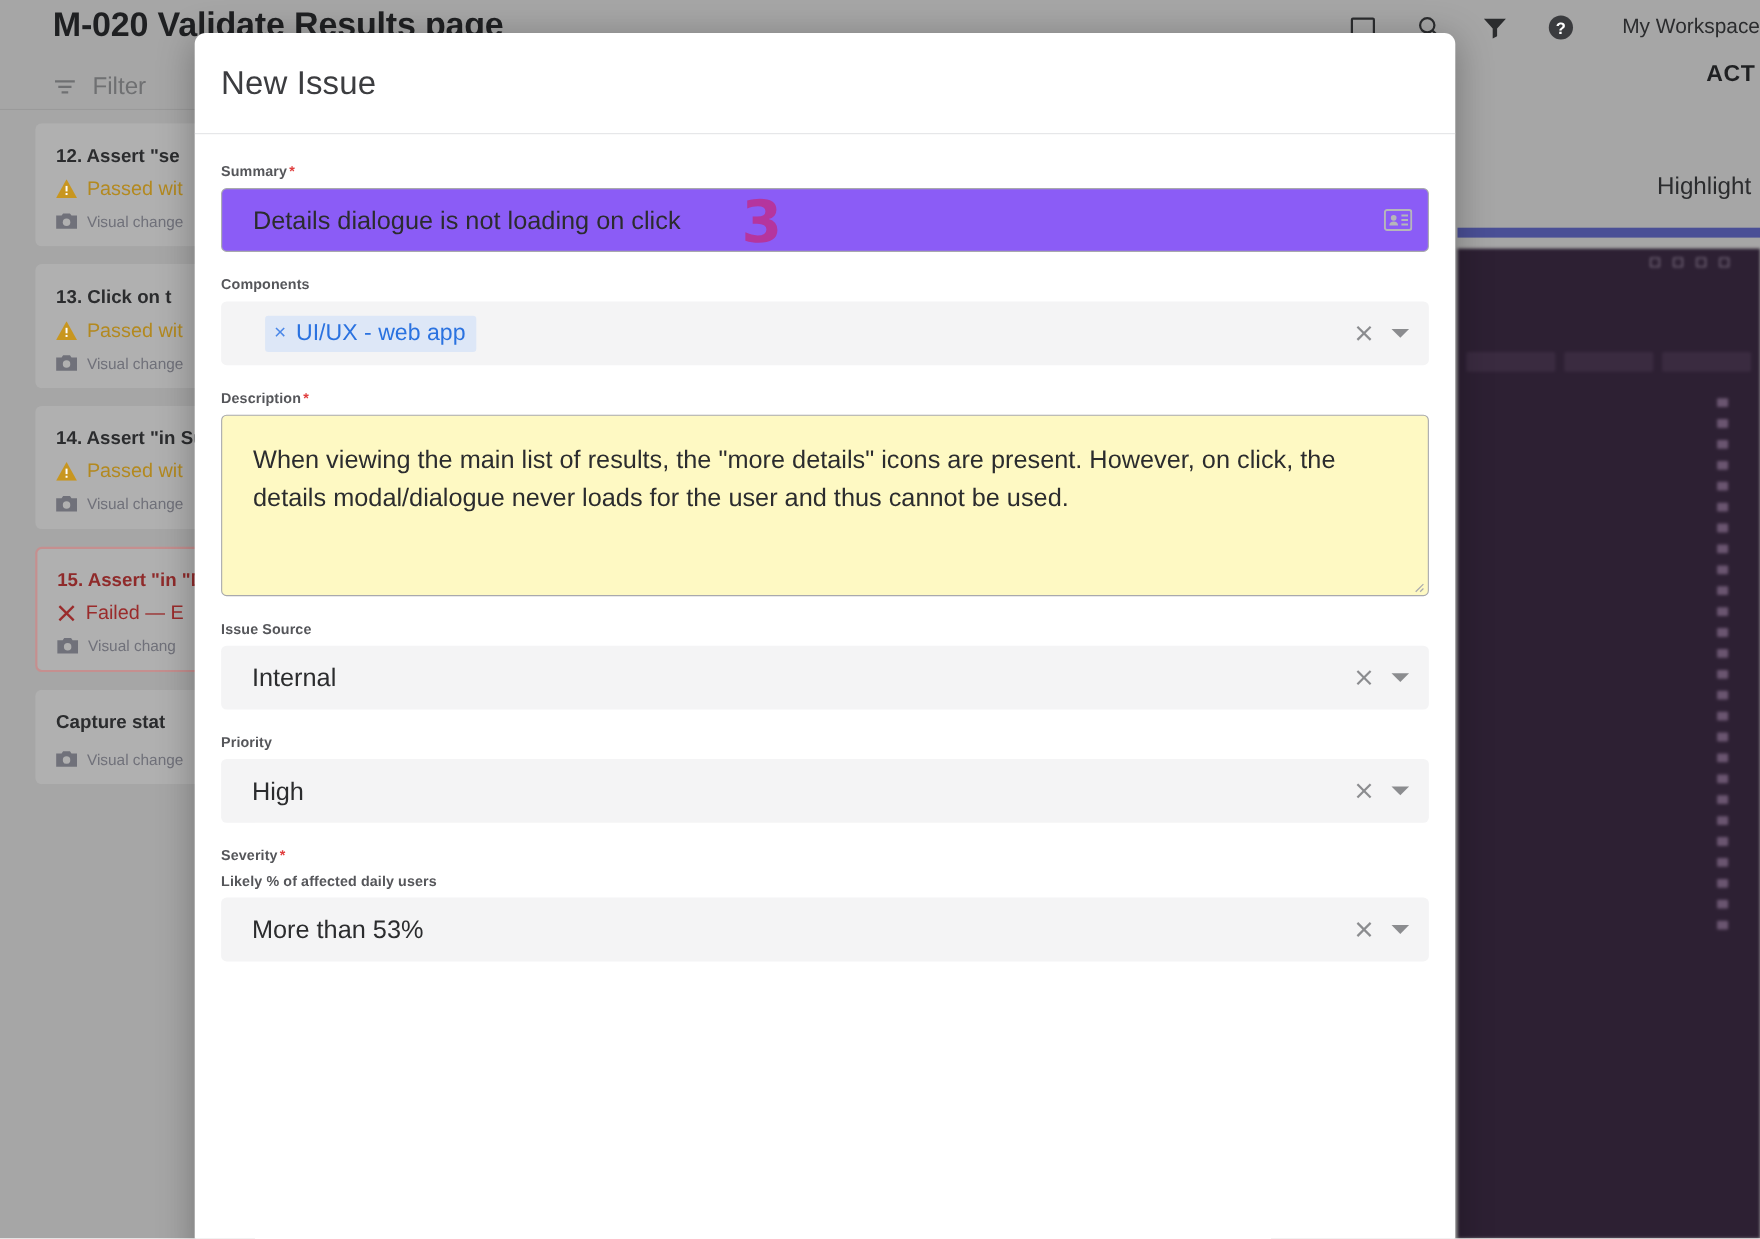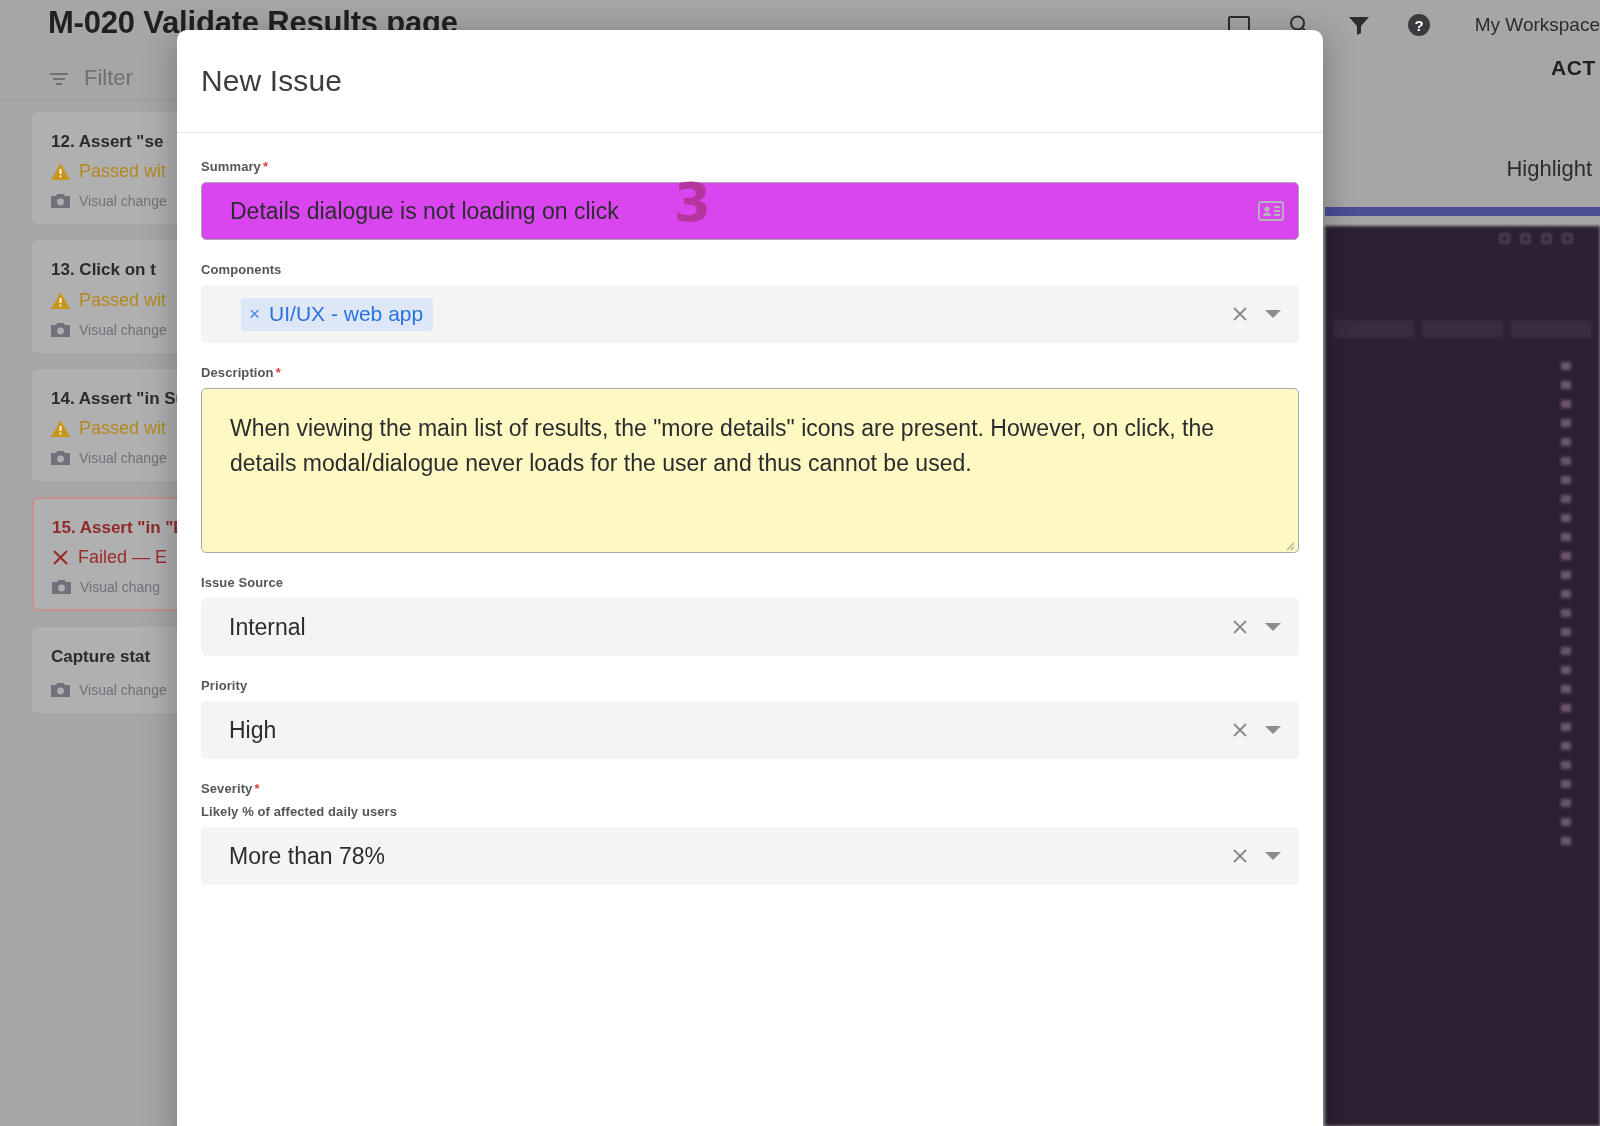--- a/index.html
+++ b/index.html
@@ -192,21 +192,21 @@
     top: 30px;
     width: 1146px;
     height: 1120px;
     background: #ffffff;
     border-radius: 10px;
     box-shadow: 0 6px 34px rgba(0,0,0,0.30);
     overflow: hidden;
   }
 
   .modal-header {
-    height: 103px;
+    height: 92px;
     display: flex;
     align-items: center;
     padding-left: 24px;
     border-bottom: 1px solid #e4e5e7;
   }
   .modal-header h1 {
     font-size: 30px;
     font-weight: normal;
     color: #3c3d40;
     letter-spacing: 0.1px;
@@ -227,21 +227,21 @@
     letter-spacing: 0.1px;
   }
   .req { color: #e03e3e; font-weight: bold; margin-left: 2px; }
 
   
   .text-input {
     position: relative;
     height: 58px;
     border: 1px solid #a8a9ad;
     border-radius: 5px;
-    background: #d946ef;
+    background: #8b5cf6;
     display: flex;
     align-items: center;
     padding: 0 46px 0 28px;
     margin-bottom: 22px;
   }
   .text-input .val {
     font-size: 23px;
     color: #2b2c2e;
     white-space: nowrap;
   }
@@ -788,21 +788,21 @@
       <span class="flabel2">
         <span>Severity</span><span class="req">*</span>
       </span>
     </div>
 
     <div class="field">
       <span class="flabel2">
         <span>Likely % of affected daily users</span>
       </span>
       <div class="sel-field">
-        <span class="val">More than 78%</span>
+        <span class="val">More than 53%</span>
         <span class="sel-ctrls">
           <span class="clear-x">
             <svg viewBox="0 0 18 18" stroke="currentColor" stroke-width="2" fill="none">
                 <line x1="3" y1="3" x2="15" y2="15"></line>
                 <line x1="15" y1="3" x2="3" y2="15"></line>
               </svg>
           </span>
           <span class="chev"></span>
         </span>
       </div>

